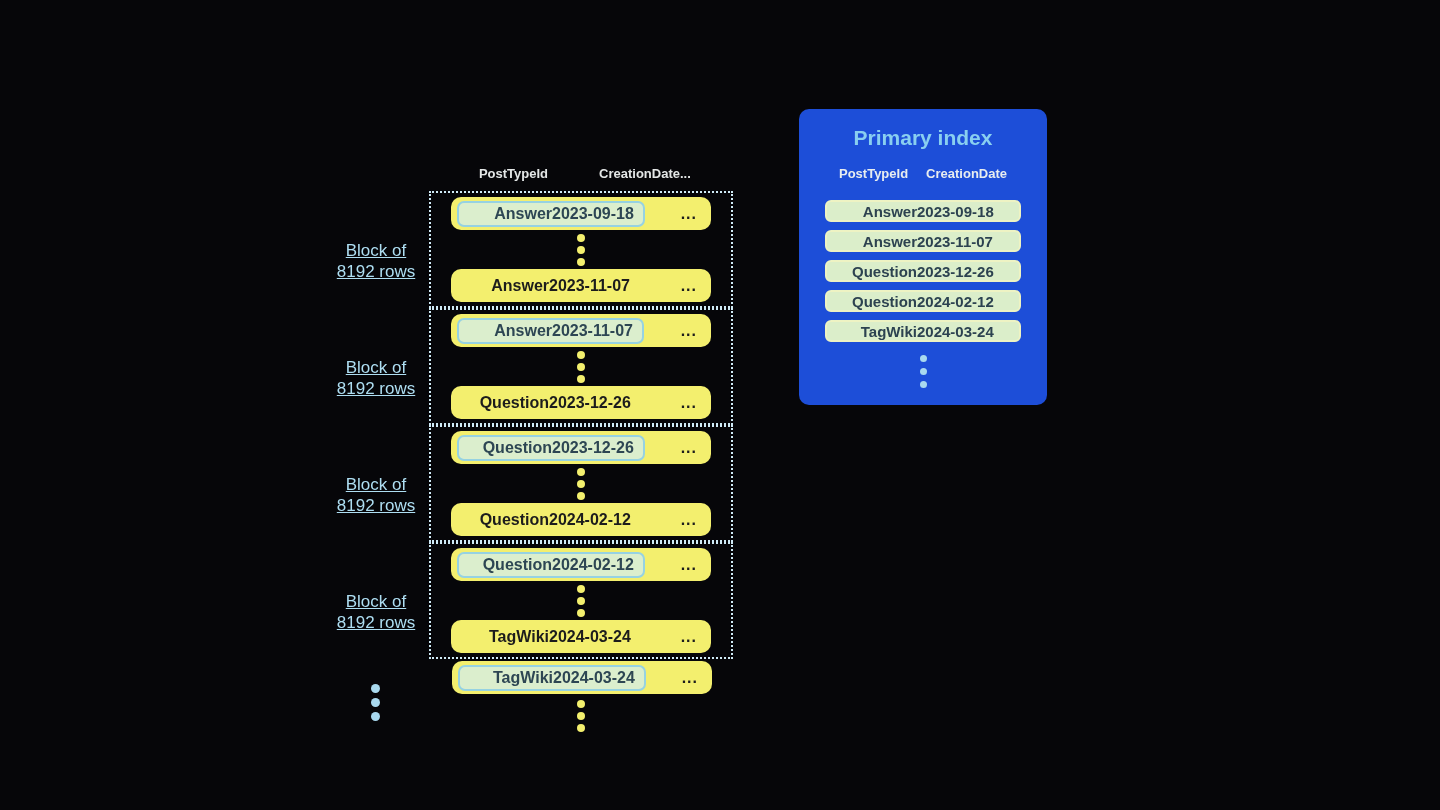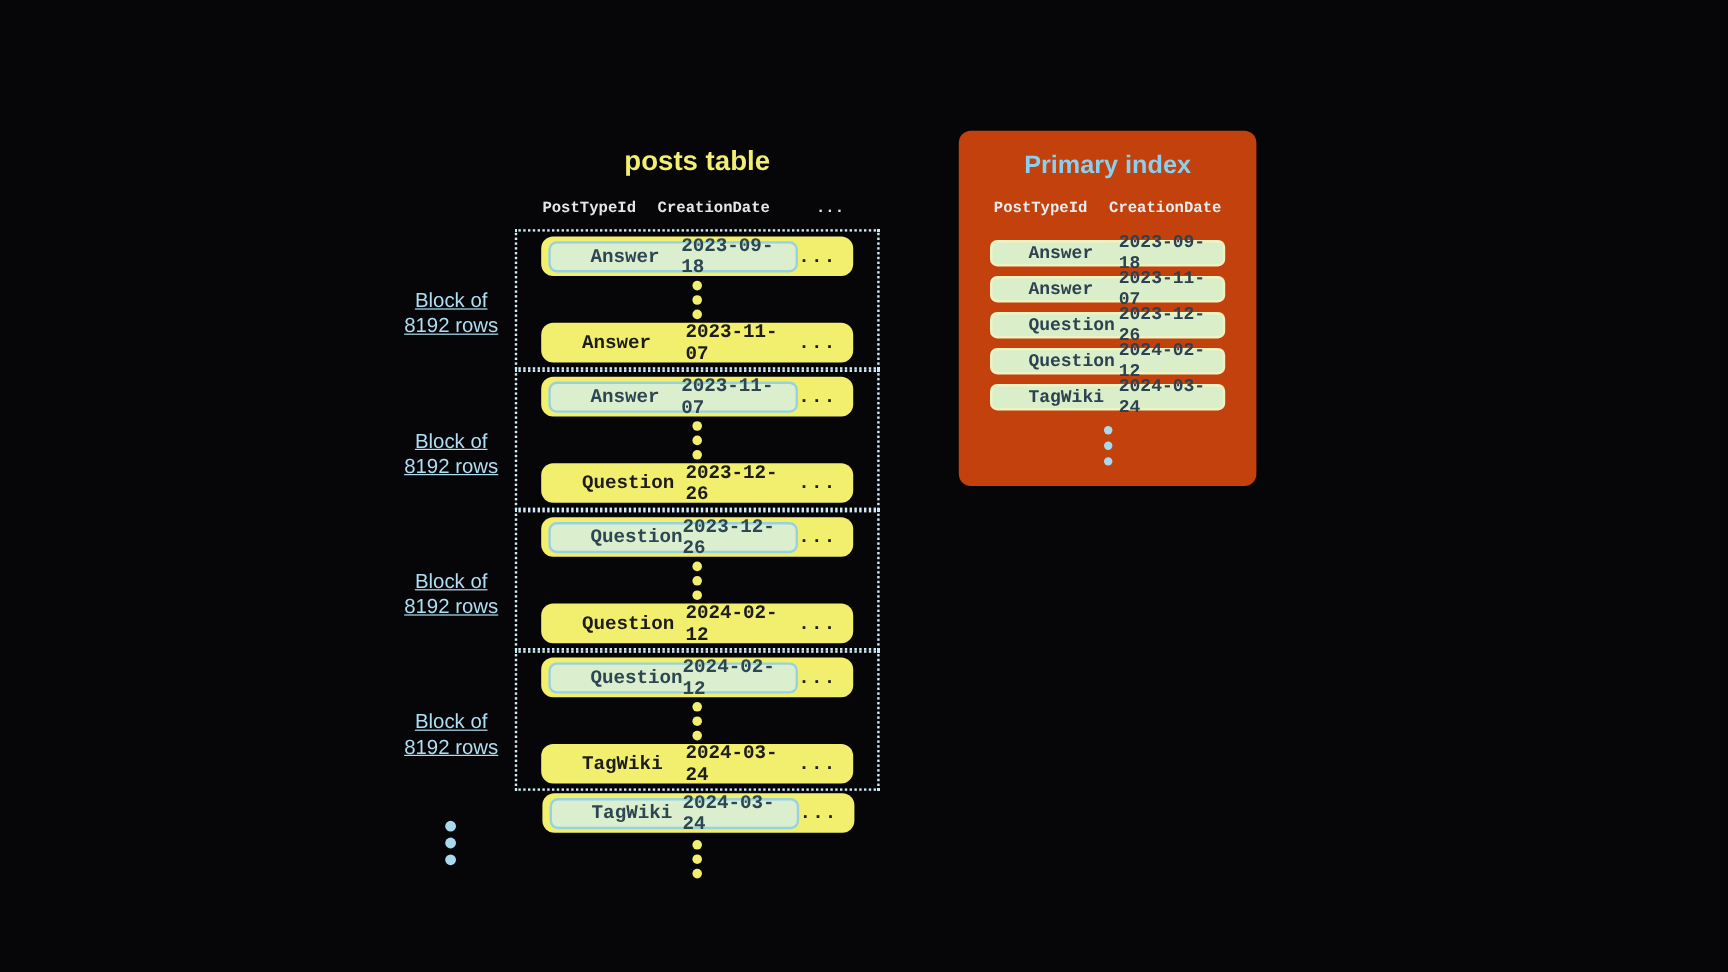--- a/index.html
+++ b/index.html
@@ -1,21 +1,21 @@
 <!DOCTYPE html>
 <html><head>
 <meta charset="utf-8">
 <style>
   html,body{margin:0;padding:0;background:#000;}
   .canvas{
     position:relative;width:1440px;height:810px;overflow:hidden;
     background:#060609;
     font-family:"Liberation Sans","DejaVu Sans",sans-serif;
   }
-  .mono{font-family:Liberation Mono, monospace;}
+  .mono{font-family:Liberation Sans, sans-serif;text-align:right;}
 
   
   .pt-title{
     position:absolute;left:430px;top:121px;width:302px;
     text-align:center;font-size:23px;font-weight:600;color:#f2ee72;
   }
   .pt-headers{
     position:absolute;left:452px;top:166px;width:270px;
     display:flex;font-size:13px;font-weight:700;color:#e4e7e7;
   }
@@ -34,21 +34,21 @@
     background:#f3ef6e;display:flex;align-items:center;
     padding:0 14px 0 10px;
     font-size:16px;font-weight:700;color:#1c1c1c;
   }
   .trow.hl-row{padding-left:6px;}
   .hl{
     box-sizing:border-box;height:26px;border:2px solid #96d2e2;border-radius:7px;
     background:#dbeecd;color:#2d4653;display:flex;align-items:center;
     padding:0 9px;
   }
-  .c-type{display:inline-block;width:88px;margin-left:24px;}
+  .c-type{display:inline-block;width:88px;}
   .hl .c-type{width:84px;}
   .c-more{margin-left:auto;letter-spacing:1px;}
 
   .vdots{display:flex;flex-direction:column;align-items:center;gap:4px;}
   .vdots i{display:block;width:8px;height:8px;border-radius:50%;background:#f3ef6e;}
   .vdots.blue i{background:#a9d9ef;width:9px;height:9px;}
   .vdots.blue{gap:5px;}
 
   .overflow-row{position:absolute;left:452px;top:661px;}
   .bottom-dots{position:absolute;left:577px;top:700px;}
@@ -56,21 +56,21 @@
 
   .block-label{
     position:absolute;left:311px;width:130px;text-align:center;
     font-size:17px;line-height:21px;color:#aedef2;text-decoration:underline;
   }
   .bl-1{top:240px;} .bl-2{top:357px;} .bl-3{top:474px;} .bl-4{top:591px;}
 
   
   .index-panel{
     position:absolute;left:799px;top:109px;width:248px;height:296px;
-    background:#c2410c;border-radius:10px;
+    background:#1d4ed8;border-radius:10px;
   }
   .ix-title{
     margin-top:17px;text-align:center;
     font-size:21px;font-weight:600;color:#89cff0;
   }
   .ix-headers{
     margin-top:16px;display:flex;justify-content:center;gap:18px;
     font-size:13px;font-weight:700;color:#e8edef;
   }
   .ix-rows{width:196px;margin:19px auto 0;display:flex;flex-direction:column;gap:8px;}
@@ -81,21 +81,20 @@
   }
   .ix-row .c-type{width:84px;}
   .ix-dots{margin:13px auto 0;width:9px;display:flex;flex-direction:column;align-items:center;gap:6px;}
   .ix-dots i{display:block;width:7px;height:7px;border-radius:50%;background:#a9d9ef;}
 </style>
 </head>
 <body>
 
 <div class="canvas">
 
-  <div class="pt-title">posts table</div>
 
   <div class="pt-headers mono">
     <span class="h-c1">PostTypeId</span>
     <span class="h-c2">CreationDate</span>
     <span class="h-c3">...</span>
   </div>
 
   <div class="blocks-stack">
 
     <div class="block">

